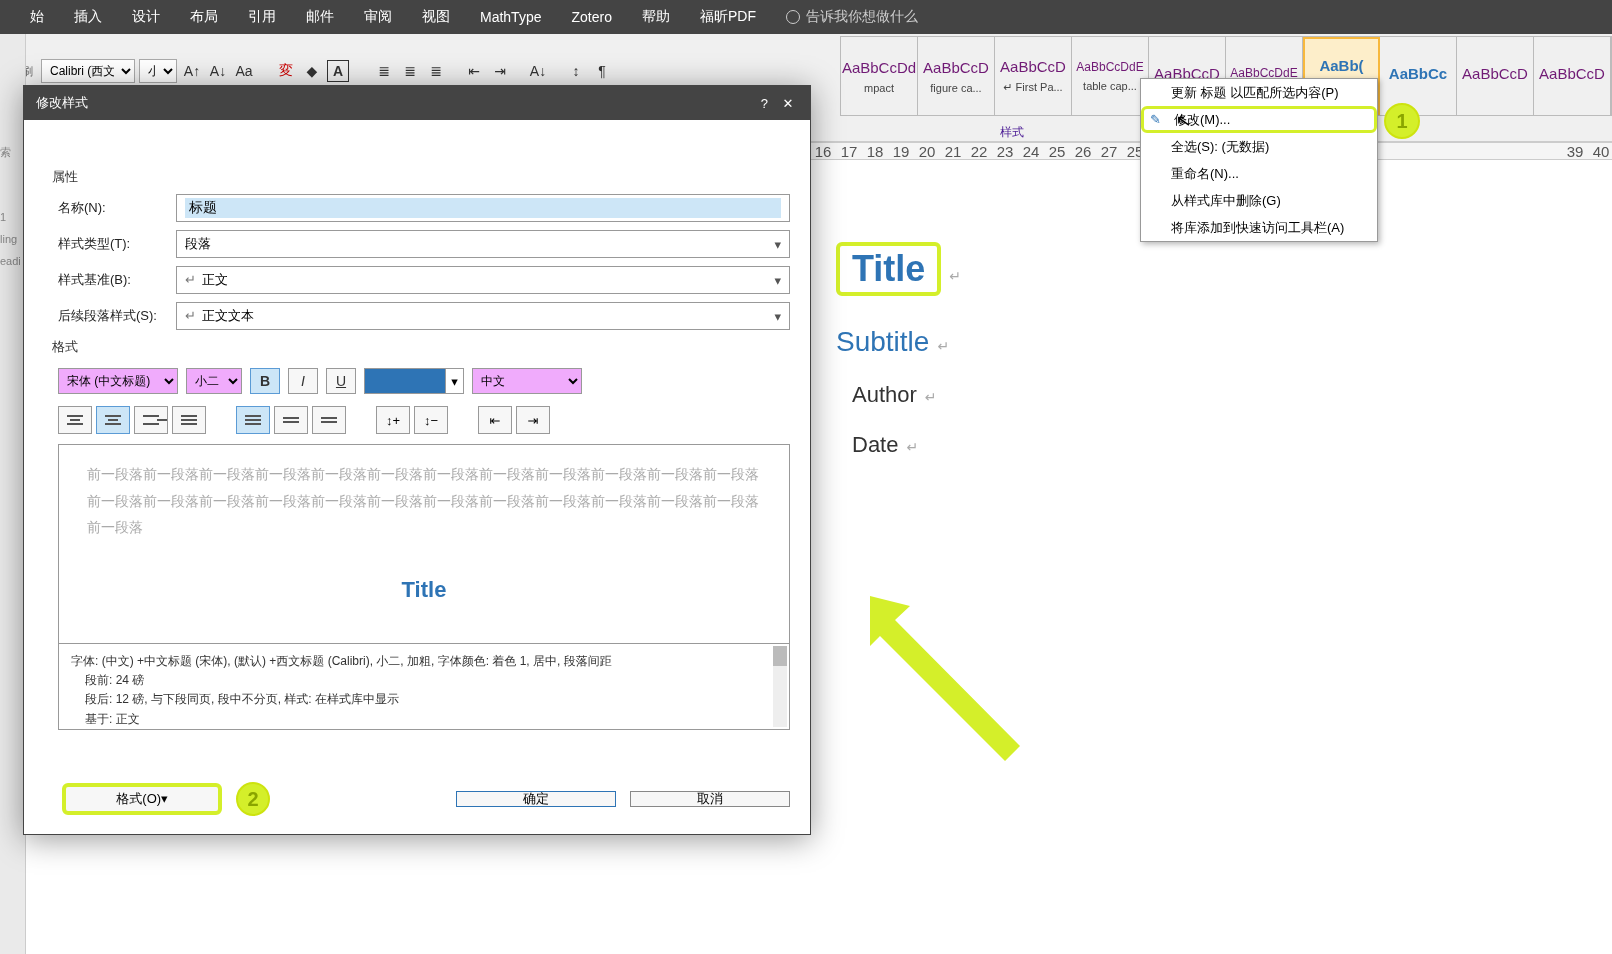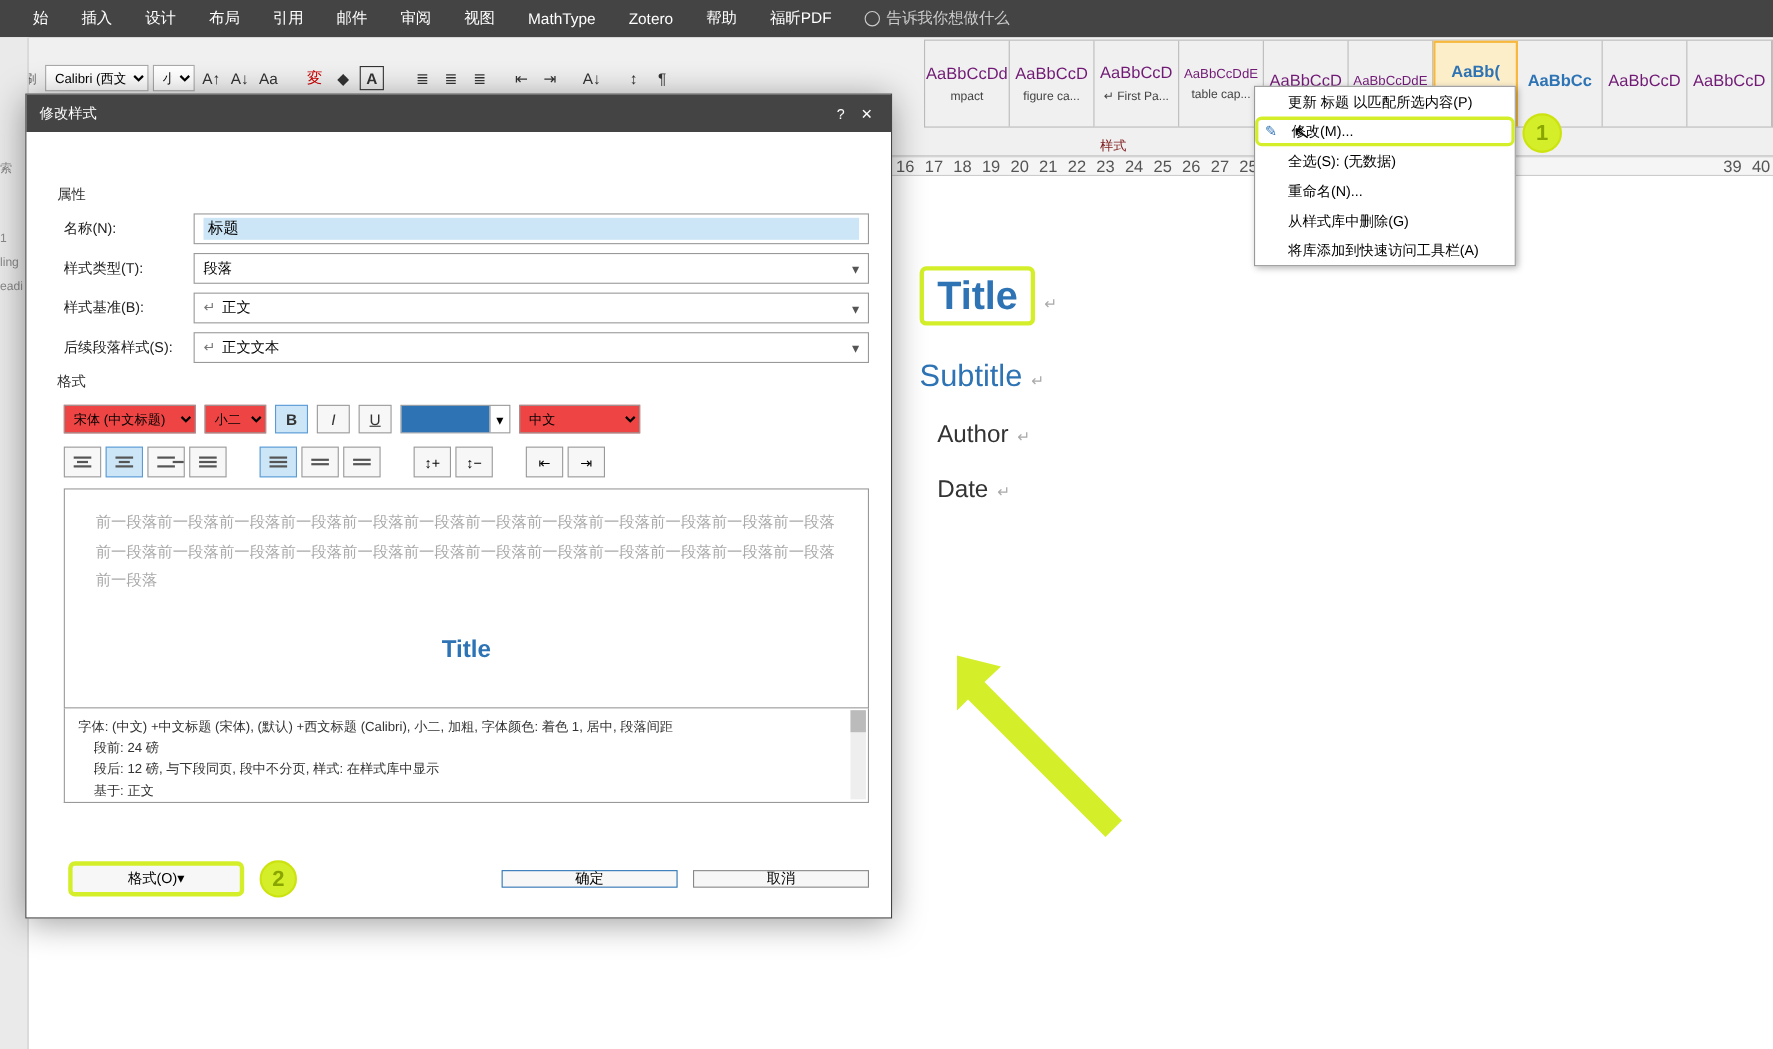--- a/index.html
+++ b/index.html
@@ -19,21 +19,21 @@
   .font-size{width:38px;}
   .sq-btn { width:22px;height:22px;border:1px solid transparent; display:inline-flex;align-items:center;justify-content:center;font-size:14px;color:#333; }
 
   
   .styles-gallery { position:absolute; right:0; top:2px; display:flex; border:1px solid #bbb; }
   .style-item { width:77px; height:78px; border-right:1px solid #bbb; display:flex;flex-direction:column;align-items:center;justify-content:center; padding:2px; cursor:default; }
   .style-item.selected { border:2px solid #f7b83d; background:#fdeeca;}
   .style-preview{font-size:15px;color:#701a75;}
   .style-name{font-size:11px;color:#444;margin-top:6px;white-space:nowrap;overflow:hidden;text-overflow:ellipsis;width:70px;text-align:center;}
   .style-preview.blue{color:#2e74b5;font-weight:bold;}
-  .styles-label { position:absolute; right:60px; bottom:4px; font-size:12px;color:#7f1d1d; }
+  .styles-label { position:absolute; right:60px; bottom:4px; font-size:12px;color:#4c1d95; }
 
   
   .ctx-menu { position:absolute; left:1140px; top:78px; width:238px; background:#fff; border:1px solid #999; box-shadow:2px 2px 6px rgba(0,0,0,.3); z-index:50; font-size:13px;}
   .ctx-item { height:27px; display:flex;align-items:center; padding:0 12px 0 30px; cursor:default;}
   .ctx-item.hi { border:3px solid #d4ef2a; border-radius:6px; position:relative;}
   .badge1 { position:absolute; right:-46px; top:-6px; width:36px;height:36px;border-radius:50%; background:#d4ef2a; color:#8aa500; display:flex;align-items:center;justify-content:center; font-size:20px; font-weight:bold; border:2px solid #cde30f;}
 
   
   .ruler { position:absolute; left:808px; top:142px; right:0; height:18px; background:#f5f5f5; border-top:1px solid #ccc;border-bottom:1px solid #ccc; font-size:15px; color:#555; display:flex; align-items:center; padding-left:4px; gap:4px; z-index:5;}
   .ruler span{display:inline-block;width:22px;text-align:center;}
@@ -60,21 +60,21 @@
   .section-label { font-size:13px; color:#333; margin:8px 0 6px -6px;}
   .form-row { display:flex; align-items:center; margin:8px 0;}
   .form-row label{ width:118px; color:#222;}
   .form-row .field { flex:1; height:28px; border:1px solid #999; display:flex;align-items:center; padding:0 8px; background:#fff;}
   .form-row .field.sel{justify-content:space-between;}
   .field .pilcrow{color:#777;margin-right:6px;}
   .field .dd{color:#555;}
   .name-input{background:#cde6f7; width:100%; border:none; outline:none; font-size:14px; padding:2px 4px;}
 
   .fmt-toolbar { display:flex; align-items:center; gap:8px; margin:12px 0;}
-  .fmt-select{height:26px;border:1px solid #999;font-size:12px;padding:0 4px;background:#ef4444;}
+  .fmt-select{height:26px;border:1px solid #999;font-size:12px;padding:0 4px;background:#f0abfc;}
   .fmt-btn{width:30px;height:26px;border:1px solid #999;display:inline-flex;align-items:center;justify-content:center;font-size:14px;color:#333;background:#f7f7f7;}
   .fmt-btn.toggle.on{background:#cde6f7;border-color:#5b9bd5;}
   .color-swatch{width:100px;height:26px;border:1px solid #999;display:flex;}
   .color-swatch .c{flex:1;background:#2e74b5;}
   .color-swatch .a{width:18px;border-left:1px solid #999;display:flex;align-items:center;justify-content:center;}
 
   .align-row{display:flex;gap:30px;margin:10px 0;}
   .align-group{display:flex;gap:4px;}
   .align-btn{width:34px;height:28px;border:1px solid #999;background:#f7f7f7;display:inline-flex;flex-direction:column;align-items:center;justify-content:center;gap:2px;}
   .align-btn.on{background:#cde6f7;border-color:#5b9bd5;}

